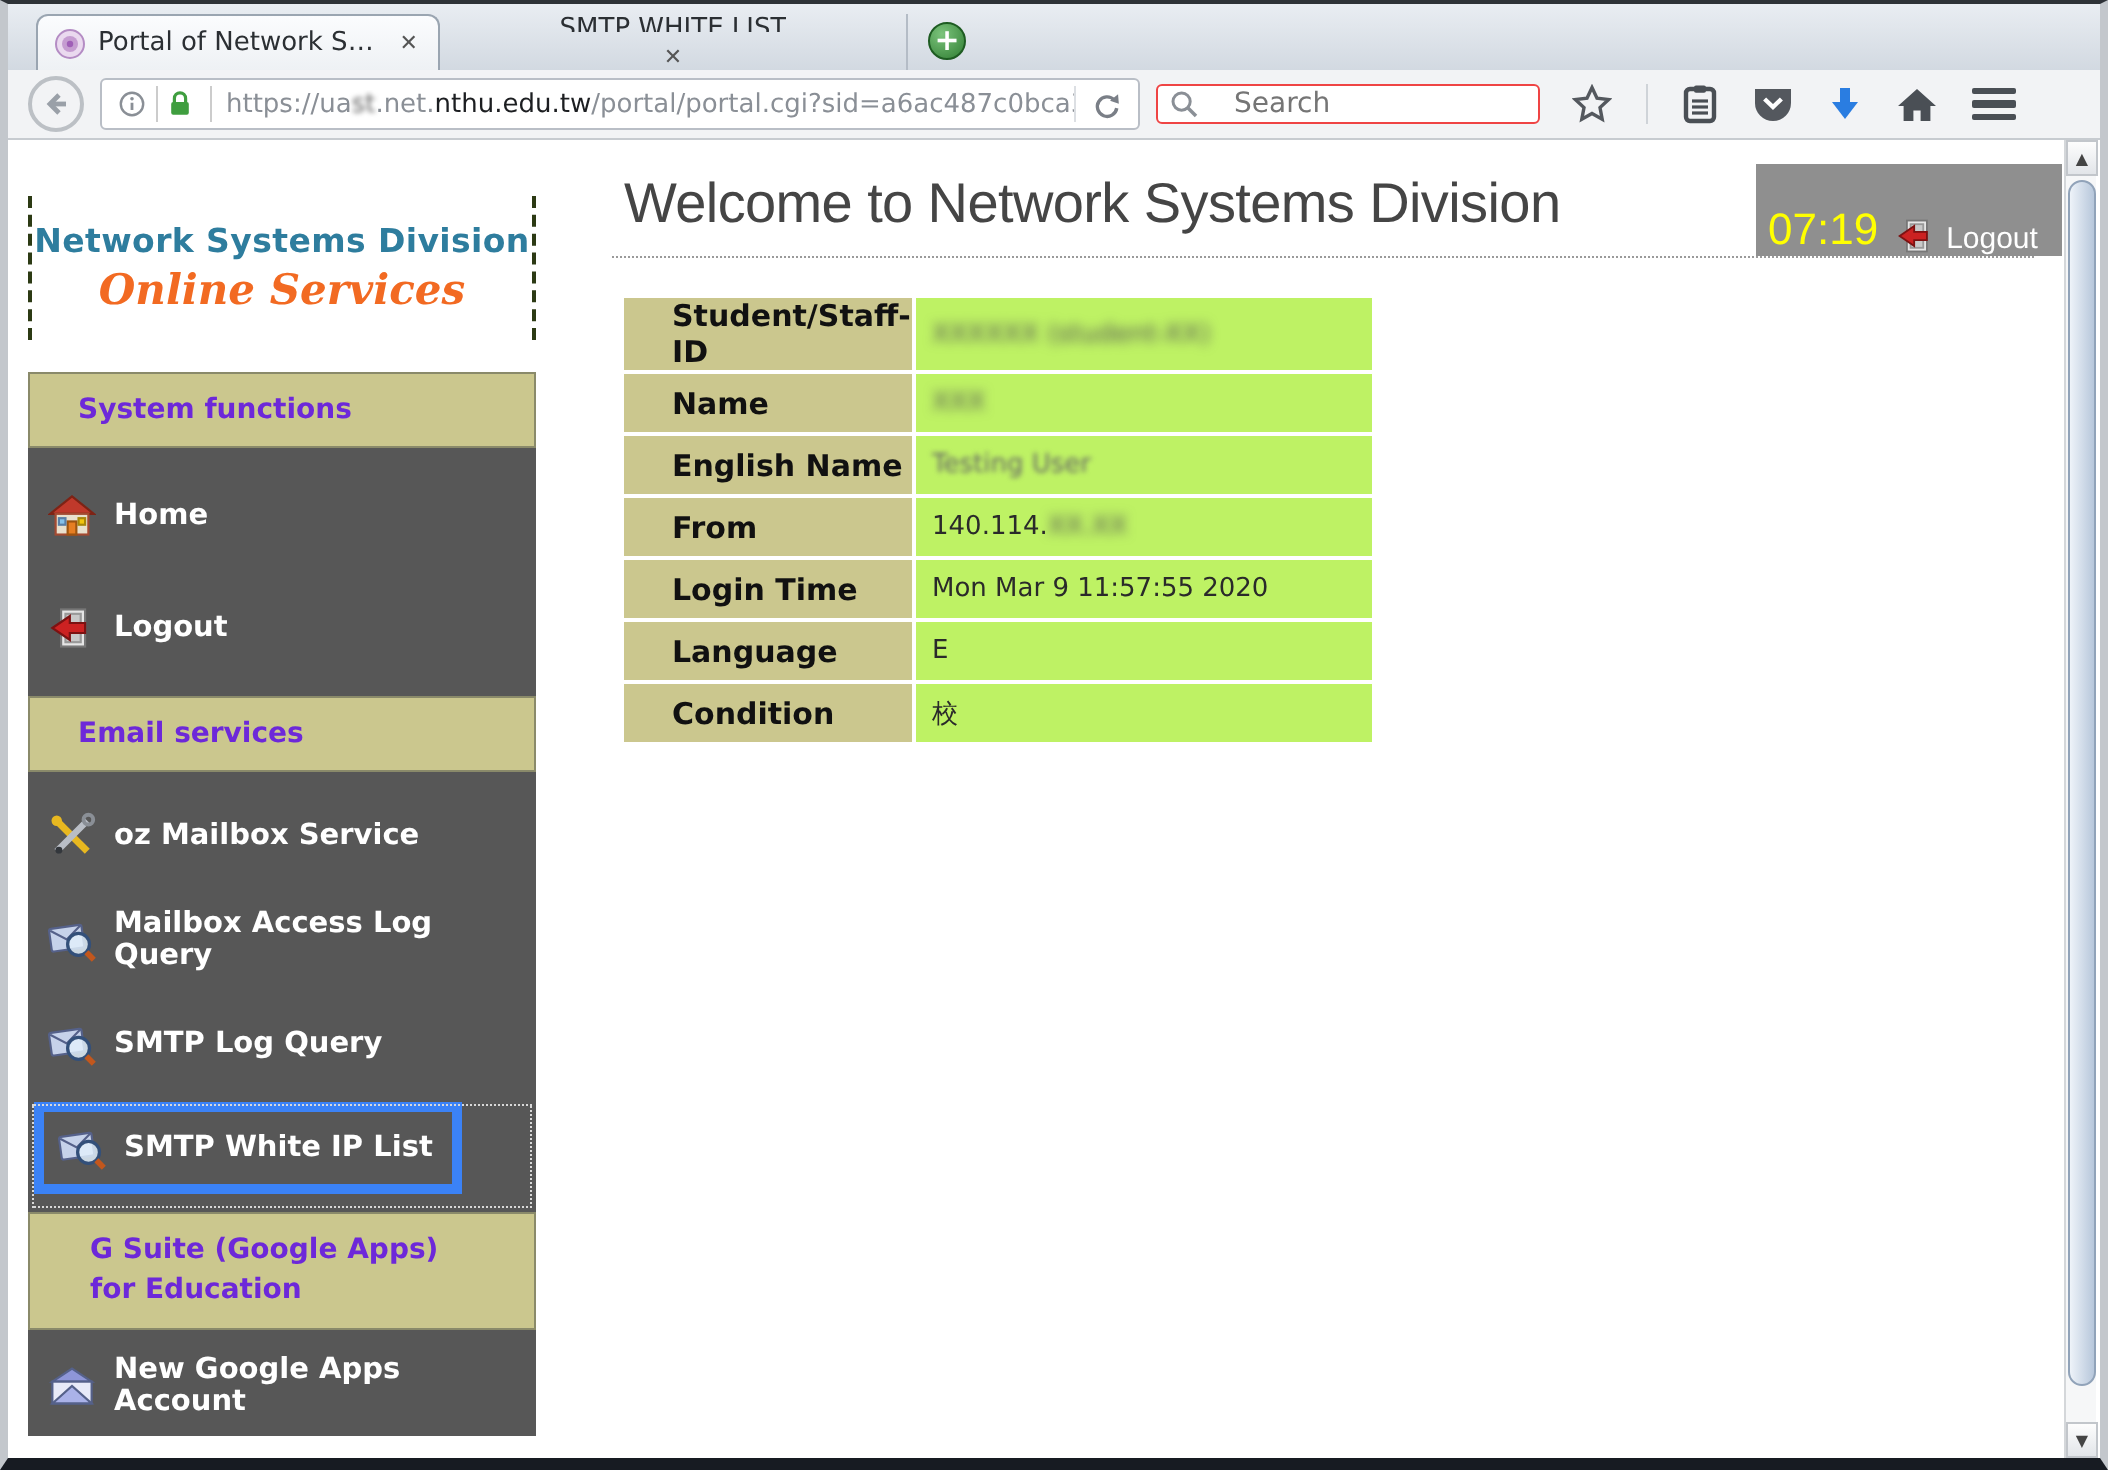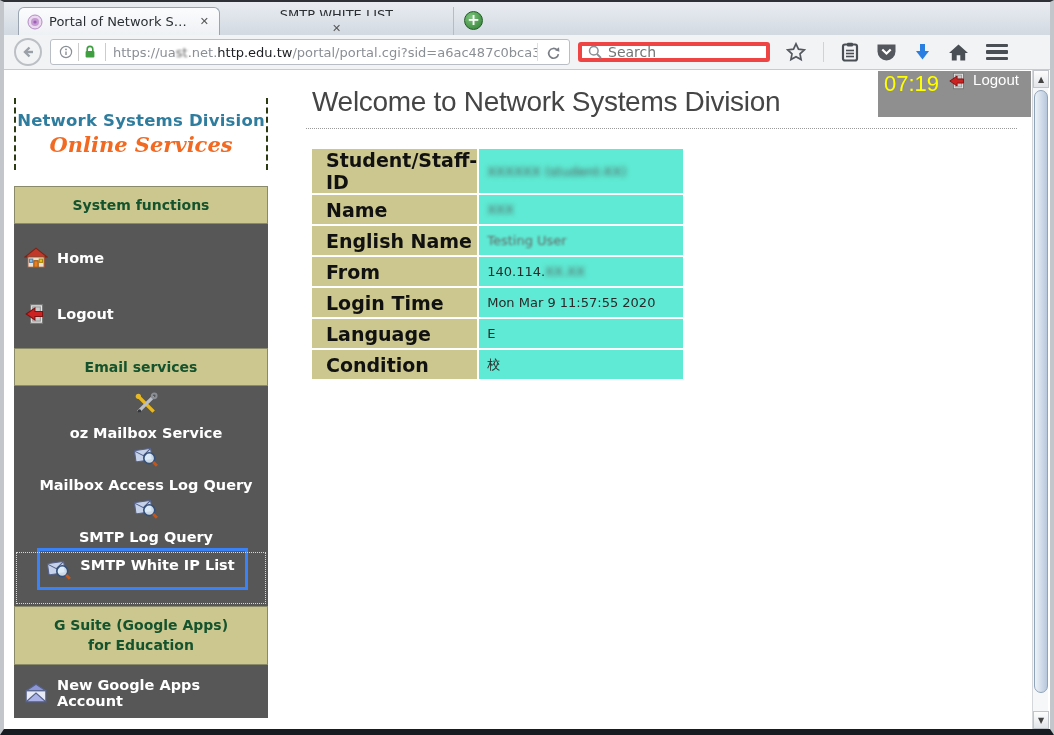--- a/index.html
+++ b/index.html
@@ -45,22 +45,22 @@
   .urlbar {
     flex:0 0 520px; height:26px; background:#fff; border:1px solid #b9bec6;
     border-radius:3px; display:flex; align-items:center; padding:0 4px 0 8px;
     font-size:13px; overflow:hidden;
   }
   .url-sep { width:1px; height:18px; background:#ccc; margin:0 7px; flex:0 0 1px; }
   .url-text { flex:1; white-space:nowrap; overflow:hidden; color:#8a8f96; }
   .url-text .dom { color:#1c1e21; }
   .reload-wrap { border-left:1px solid #dcdfe3; padding:3px 4px 0 8px; }
   .searchbox {
-    flex:0 0 192px; height:20px; background:#fff; border:4px solid #ef4444;
-    border-radius:3px; display:flex; align-items:center; padding:0 6px; gap:6px;
+    flex:0 0 192px; height:20px; background:#fff; border:1px solid #ef4444;
+    border-radius:3px; display:flex; align-items:center; padding:0 6px; gap:18px;
   }
   .searchbox input {
     border:none; outline:none; width:130px; font-size:14px; color:#333;
     font-family:"DejaVu Sans", sans-serif; background:transparent;
   }
   .tool-icons { display:flex; align-items:center; gap:17px; margin-left:8px; }
   .tool-sep { width:1px; height:20px; background:#cfd3d8; }
   .hamburger { display:flex; flex-direction:column; gap:3px; }
   .hamburger div { width:22px; height:3.5px; background:#4a4f55; border-radius:1px; }
   
@@ -68,57 +68,57 @@
   
   .sidebar { position:absolute; left:10px; top:28px; width:254px; }
   .logo-box {
     height:72px; border-left:2px dashed #2c3a14; border-right:2px dashed #2c3a14;
     display:flex; flex-direction:column; justify-content:center; align-items:center;
     margin-bottom:16px; background:#fff;
   }
   .logo-line1 { color:#2e7d9e; font-weight:bold; font-size:16.5px; letter-spacing:.2px;text-align:center; }
   .logo-line2 { color:#f26a22; font-weight:bold; font-style:italic; font-size:21px; font-family:"DejaVu Serif", serif; margin-top:2px; }
   .side-header {
-    background:#cbc78e; border:1px solid #8a8a6a; color:#14532d;
-    font-weight:bold; font-size:14px; text-align:center; padding:10px 24px;
+    background:#cbc78e; border:1px solid #8a8a6a; color:#6d28d9;
+    font-weight:bold; font-size:14px; padding:10px 24px;
   }
   .side-menu { background:#575757; padding:6px 0; position:relative; }
   .side-item { display:flex; align-items:center; gap:9px; padding-left:10px; height:56px; }
-  .side-item-4 { height:52px;flex-direction:column; }
+  .side-item-4 { height:52px; }
   .side-item-label { color:#fff; font-weight:bold; font-size:14.5px; }
   .side-item .ic { width:24px; height:24px; flex:0 0 24px; }
   .hl-red {
-    display:flex; align-items:flex-start; gap:9px;
-    border:3px solid #3b82f6; padding:6px 10px 6px 7px; margin-left:-7px;
+    display:flex; align-items:center; gap:9px;
+    border:5px solid #3b82f6; padding:6px 10px 6px 7px; margin-left:-7px;
   }
   .focus-rect {
     position:absolute; left:2px; right:2px; bottom:2px; height:52px;
     border:1px dotted #d8d8d8; pointer-events:none;
   }
   .gsuite-header { line-height:1.45; padding:8px 30px; }
   .menu-cut { height:53px; padding-top:10px; }
   
   .main { position:absolute; left:302px; top:0; width:726px; }
   .page-header {
     width:711px; padding:16px 0 10px 6px; border-bottom:1px dotted #9a9a9a;
   }
   .page-title { font-family:"Liberation Sans", sans-serif; font-weight:400; font-size:28px; color:#454545; letter-spacing:-.3px; }
   .timer-box {
-    position:absolute; top:1px; right:1px; width:153px; height:46px; background:#8f8f8f;
-    display:flex; align-items:flex-start; padding:0 6px; gap:5px;
+    position:absolute; top:12px; right:1px; width:153px; height:46px; background:#8f8f8f;
+    display:flex; align-items:flex-end; padding:0 6px; gap:5px;
   }
   .timer { color:#ffff00; font-size:22px; font-family:"Liberation Sans", sans-serif; margin-right:4px; }
   .timer-logout { color:#fff; font-size:15px; font-family:"Liberation Sans", sans-serif; }
   .session-table { border-collapse:separate; border-spacing:2px; margin:18px 0 0 4px; }
   .session-table td { height:29px; }
   td.k {
-    background:#cbc78e; width:144px; font-weight:bold; font-size:19px; color:#111;
-    padding-left:14px;
-  }
-  td.v { background:#5eead4; width:204px; font-size:13px; color:#2a2a2a; padding-left:8px; }
+    background:#cbc78e; width:144px; font-weight:bold; font-size:15px; color:#111;
+    padding-left:24px;
+  }
+  td.v { background:#bef264; width:228px; font-size:13px; color:#2a2a2a; padding-left:8px; }
   .blur { filter:blur(2.6px); color:#555; }
   .blur-light { filter:blur(1.3px); color:#666; }
   
   .status-tip {
     position:absolute; right:18px; bottom:2px; height:24px; background:#8d8d8d;
     border:1px solid #6e6e6e; color:#fff; font-size:14.5px; padding:2px 9px;
     font-family:"DejaVu Sans", sans-serif; letter-spacing:.3px;
   }
   .scrollbar {
     position:absolute; right:2px; top:0; bottom:0; width:16px;
@@ -177,21 +177,21 @@
           </svg>
       </span>
       <span class="url-sep" style="margin:0 5px;"></span>
       <span style="margin-right:2px;">
         <svg width="12" height="14" viewBox="0 0 12 14">
             <path d="M3.2 6 V4.2 a2.8 2.8 0 0 1 5.6 0 V6" stroke="#3f9e3f" stroke-width="1.6" fill="none"></path>
             <rect x="1.6" y="6" width="8.8" height="6.4" rx="1" fill="#3f9e3f"></rect>
           </svg>
       </span>
       <span class="url-sep"></span>
-      <span class="url-text"><span>https://ua</span><span class="blur-light">st</span><span>.net.</span><span class="dom">http.edu.tw</span><span>/portal/portal.cgi?sid=a6ac487c0bca3a195cc5:</span></span>
+      <span class="url-text"><span>https://ua</span><span class="blur-light">st</span><span>.net.</span><span class="dom">nthu.edu.tw</span><span>/portal/portal.cgi?sid=a6ac487c0bca3a195cc5:</span></span>
       <span class="reload-wrap">
         <svg width="15" height="15" viewBox="0 0 16 16">
             <path d="M13.2 8.6 a5.2 5.2 0 1 1-1.4-4.4" fill="none" stroke="#7a7f87" stroke-width="1.8"></path>
             <polygon points="13.9,1.2 14.3,6.2 9.6,4.6" fill="#7a7f87"></polygon>
           </svg>
       </span>
     </div>
     <div class="searchbox">
       <span>
         <svg width="14" height="14" viewBox="0 0 14 14">

